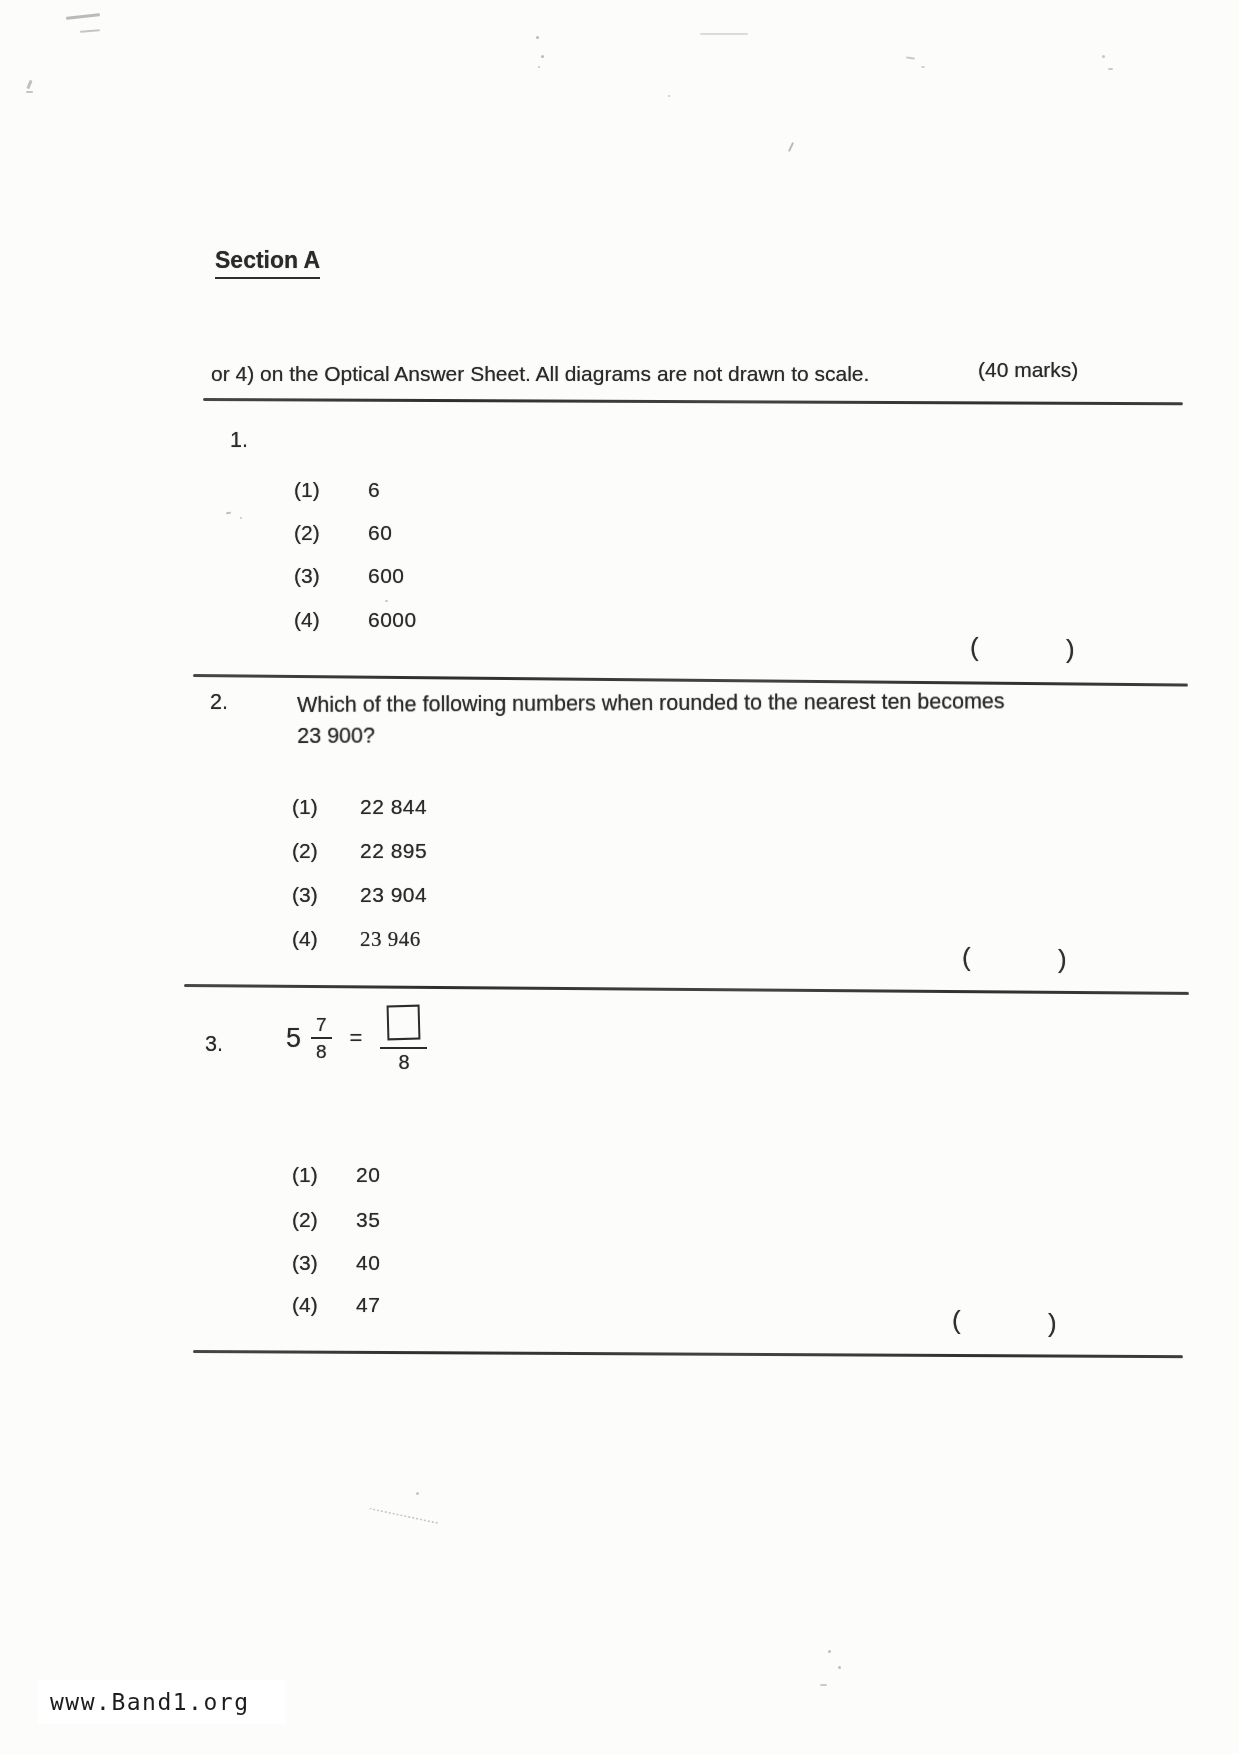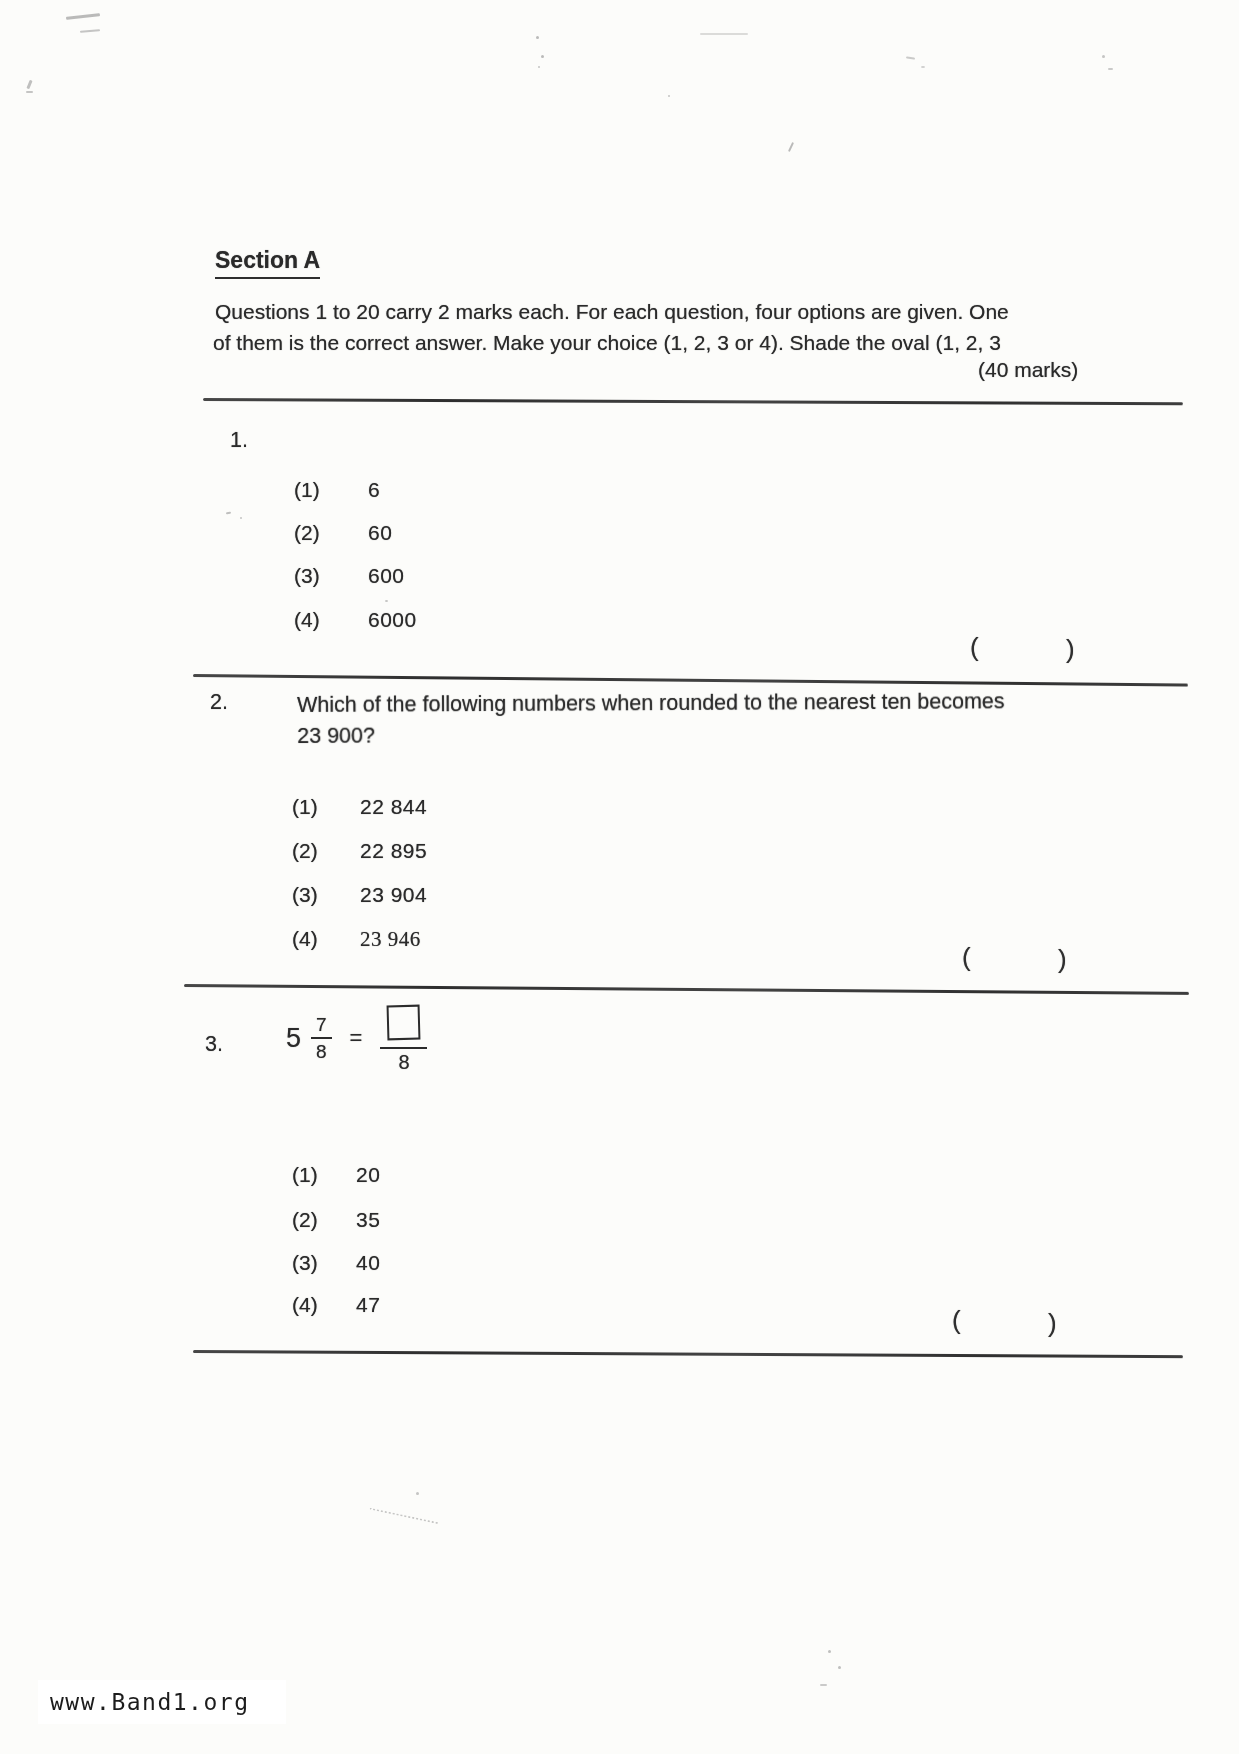--- a/index.html
+++ b/index.html
@@ -82,22 +82,21 @@
   <div class="art art-dot" style="left:240px;top:517px;width:2px;height:2px;opacity:.5;"></div>
   <div class="art art-dot" style="left:385px;top:600px;width:3px;height:2px;opacity:.5;"></div>
   <div class="art art-dot" style="left:416px;top:1492px;width:3px;height:3px;opacity:.5;"></div>
   <div class="art art-arc" style="left:370px;top:1505px;width:70px;height:10px;transform:rotate(12deg);opacity:.55;"></div>
   <div class="art art-dot" style="left:828px;top:1650px;width:3px;height:3px;opacity:.55;"></div>
   <div class="art art-dot" style="left:838px;top:1666px;width:3px;height:3px;opacity:.55;"></div>
   <div class="art" style="left:820px;top:1684px;width:7px;height:2px;opacity:.45;"></div>
 
   <div class="abs fuzz section-title" style="left:215px;top:247px;">Section A</div>
 
-  <div class="abs fuzz instr-line" style="left:215px;top:296px;">Questions 1 to 20 carry 2 marks each. For each question, four options are given. One</div>
-  <div class="abs fuzz instr-line" style="left:213px;top:327px;">of them is the correct answer. Make your choice (1, 2, 3 or 4). Shade the oval (1, 2, 3</div>
+  <div class="abs fuzz instr-line" style="left:211px;top:358px;">or 4) on the Optical Answer Sheet. All diagrams are not drawn to scale.</div>
   <div class="abs fuzz marks" style="left:978px;top:358px;">(40 marks)</div>
 
   <div class="rule" style="left:203px;top:398px;width:980px;transform:rotate(0.25deg);"></div>
 
   <div class="abs fuzz qnum" style="left:230px;top:428px;">1.</div>
 
   <div class="abs fuzz opt-label" style="left:294px;top:478px;">(1)</div>
   <div class="abs fuzz opt-value" style="left:368px;top:478px;">6</div>
   <div class="abs fuzz opt-label" style="left:294px;top:521px;">(2)</div>
   <div class="abs fuzz opt-value" style="left:368px;top:521px;">60</div>

